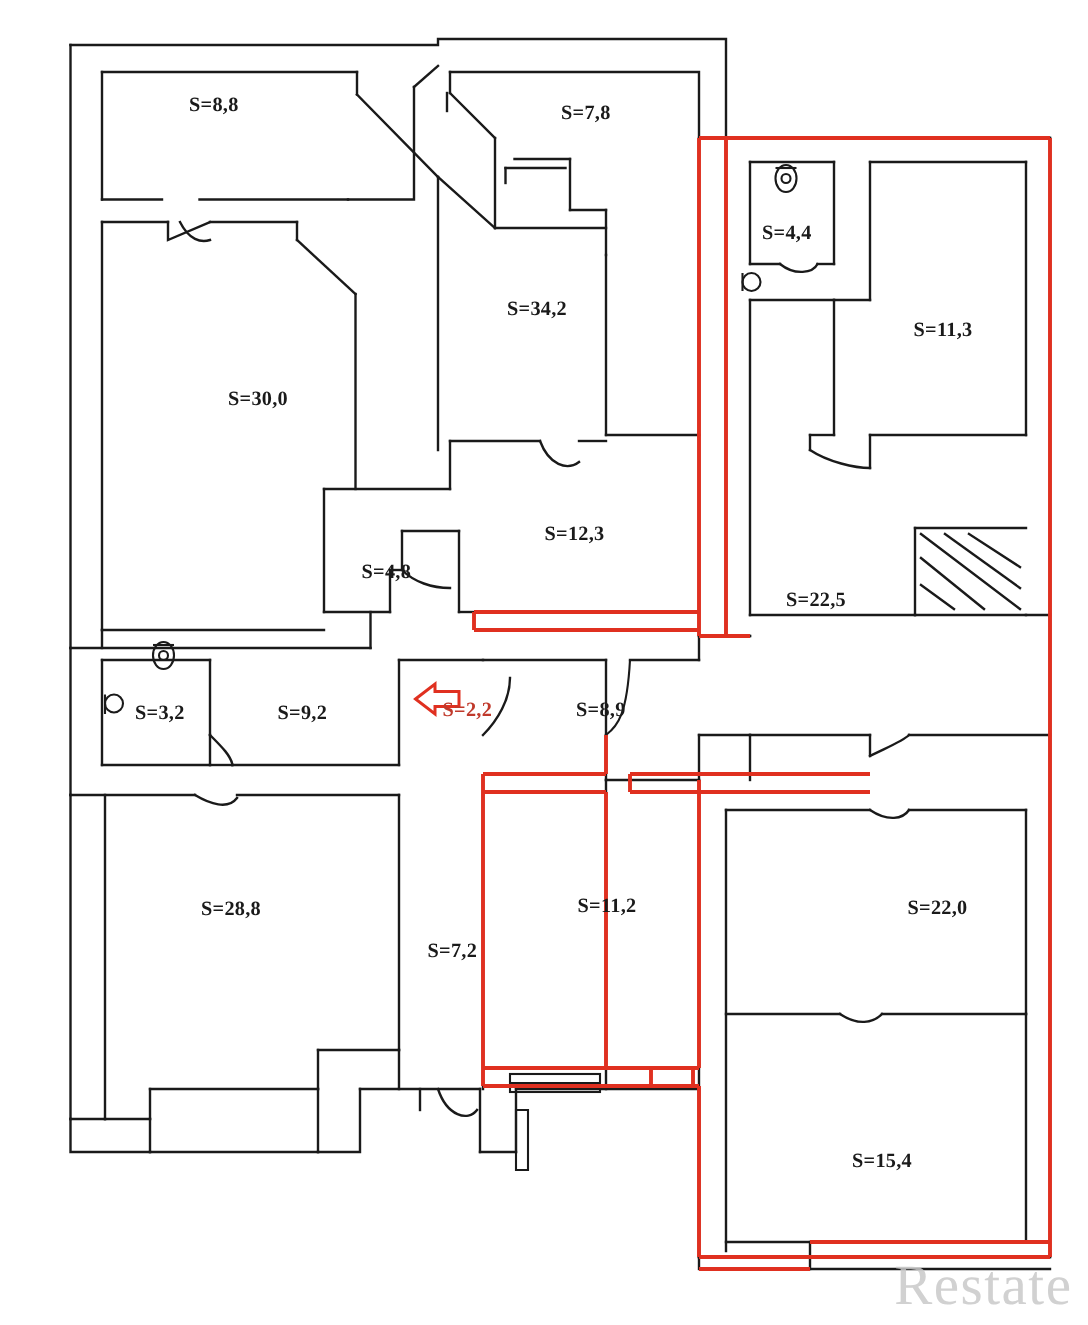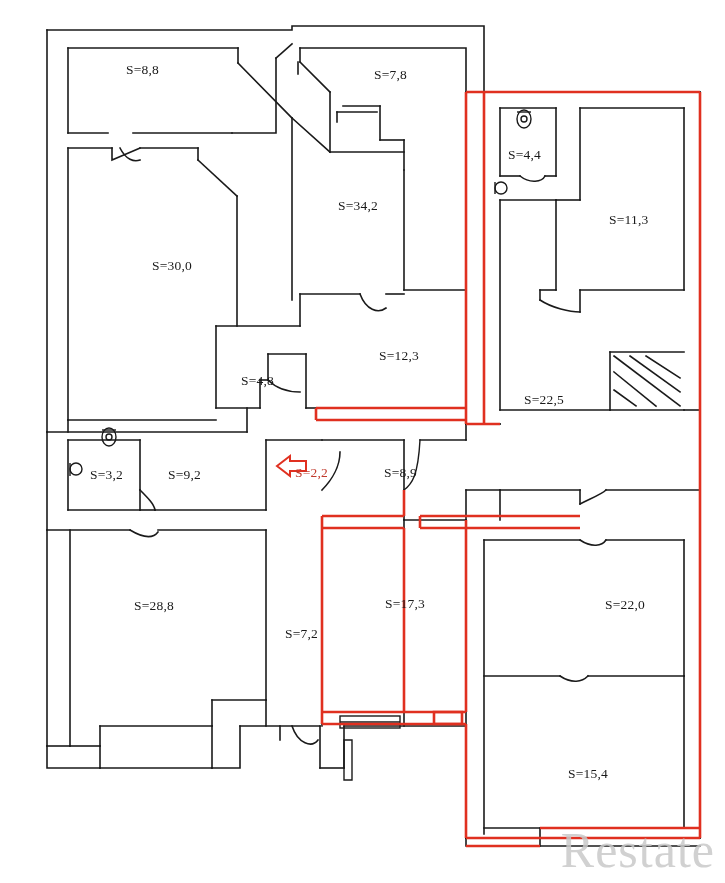--- a/index.html
+++ b/index.html
@@ -1,25 +1,25 @@
 <!DOCTYPE html>
 <html><head>
 <meta charset="utf-8">
 <style>
   html,body{margin:0;padding:0;background:#ffffff;}
   body{width:725px;height:883px;position:relative;overflow:hidden;
        font-family:"Liberation Serif", serif;color:#111;}
   #plan{position:absolute;left:0;top:0;width:725px;height:883px;}
   .lbl{position:absolute;font-size:13.5px;color:#1a1a1a;white-space:nowrap;
-       font-family:"Liberation Serif", serif;letter-spacing:.2px;}
+       font-family:"Liberation Serif", serif;letter-spacing:.2px;font-weight:bold;}
   .lbl.red{color:#c0392b;}
   .wm{position:absolute;right:10px;bottom:4px;font-size:34px;color:#c9c9c9;
       font-family:"Liberation Serif", serif;font-style:normal;letter-spacing:1px;
       opacity:.85;}
-  .wm .cap{font-size:50px;}
+  .wm .cap{font-size:38px;}
 </style>
 </head>
 <body>
 
 <svg id="plan" viewBox="0 0 725 883">
   <g fill="none" stroke="#1a1a1a" stroke-width="1.6" stroke-linecap="square">
 
     <path d="M47 30 L292 30 L292 26 L484 26 L484 92"></path>
     <path d="M47 30 L47 432"></path>
     <path d="M47 432 L47 530"></path>
@@ -249,27 +249,27 @@
   </g>
 </svg>
 
 <div id="labels">
     <div class="lbl" style="left: 126px; top: 62px;">S=8,8</div>
     <div class="lbl" style="left: 374px; top: 67px;">S=7,8</div>
     <div class="lbl" style="left: 508px; top: 147px;">S=4,4</div>
     <div class="lbl" style="left: 338px; top: 198px;">S=34,2</div>
     <div class="lbl" style="left: 609px; top: 212px;">S=11,3</div>
     <div class="lbl" style="left: 128px; top: 258px; margin-left: 24px;">S=30,0</div>
-    <div class="lbl" style="left: 379px; top: 348px;">S=12,3</div>
+    <div class="lbl" style="left: 363px; top: 348px;">S=12,3</div>
     <div class="lbl" style="left: 524px; top: 392px;">S=22,5</div>
     <div class="lbl" style="left: 241px; top: 373px;">S=4,8</div>
     <div class="lbl" style="left: 90px; top: 467px;">S=3,2</div>
-    <div class="lbl" style="left: 168px; top: 467px;">S=9,2</div>
+    <div class="lbl" style="left: 185px; top: 467px;">S=9,2</div>
     <div class="lbl red" style="left: 295px; top: 465px;">S=2,2</div>
     <div class="lbl" style="left: 384px; top: 465px;">S=8,9</div>
     <div class="lbl" style="left: 134px; top: 598px;">S=28,8</div>
     <div class="lbl" style="left: 285px; top: 626px;">S=7,2</div>
-    <div class="lbl" style="left: 385px; top: 596px;">S=17,3</div>
+    <div class="lbl" style="left: 385px; top: 596px;">S=11,2</div>
     <div class="lbl" style="left: 566px; top: 597px; margin-left: 39px;">S=22,0</div>
     <div class="lbl" style="left: 568px; top: 766px;">S=15,4</div>
   </div>
 
 <div class="wm"><span class="cap">Restate</span></div>
 
 </body></html>

